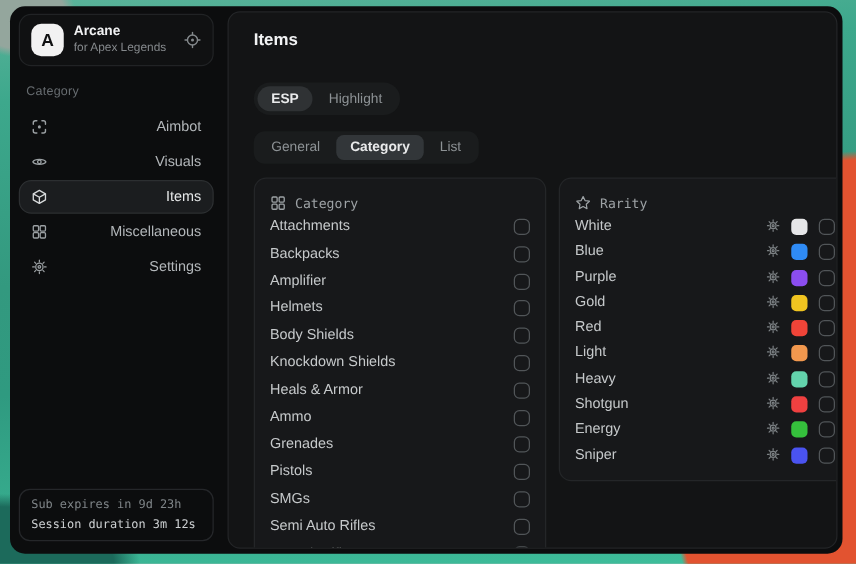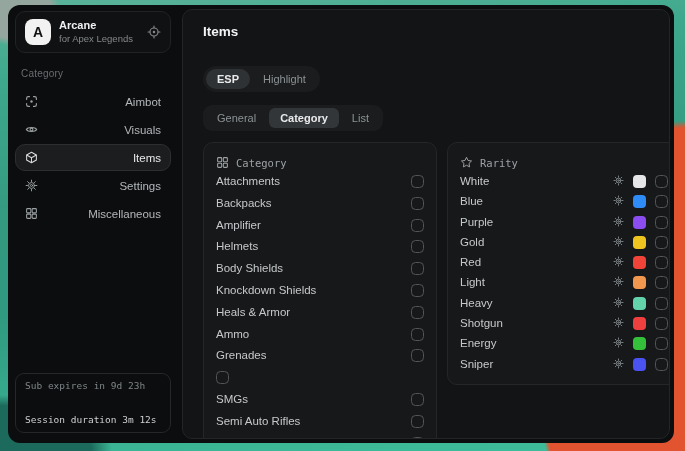--- a/index.html
+++ b/index.html
@@ -40,21 +40,21 @@
     display:flex; align-items:center; gap:10px; height:27px; padding:0 9px;
     margin:0 2px 1px 2px; border-radius:10px; border:1px solid transparent;
     color:#b3b7ba; font-size:11.5px; cursor:default;justify-content:space-between;
   }
   .side-item .ico { display:flex; color:#9ba0a3; }
   .side-item.sel { background:#1b1d1f; border-color:#2c2f31; color:#e6e8e9; }
   .side-item.sel .ico { color:#d6d9da; }
 
   .footer-card {
     margin:auto 2px 0 2px; border:1px solid #25272a; border-radius:9px;
-    padding:6px 9px; display:flex; flex-direction:column; gap:21px;
+    padding:6px 9px; display:flex; flex-direction:column; gap:3px;
     font-family:"DejaVu Sans Mono", monospace; font-size:9.5px; line-height:1.3;
   }
   .foot1 { color:#7f8588; }
   .foot2 { color:#cdd0d2; }
 
   
   .panel {
     flex:1; margin:4px 4px 4px 4px; background:#131415;
     border:1px solid #232527; border-radius:10px;
     padding:14px 14px 0 20px; overflow:hidden; position:relative;
@@ -145,38 +145,38 @@
           <span class="ico">
             <svg width="13" height="13" viewBox="0 0 16 16" fill="none" stroke="currentColor" stroke-width="1.3" stroke-linejoin="round">
               <path d="M8 1.6 14 5v6L8 14.4 2 11V5z"></path>
               <path d="M2 5l6 3.4L14 5M8 8.4v6"></path>
             </svg>
           </span>
           <span>Items</span>
         </div>
         <div class="side-item">
           <span class="ico">
-            <svg width="13" height="13" viewBox="0 0 16 16" fill="none" stroke="currentColor" stroke-width="1.2" stroke-linecap="round">
-              <circle cx="8" cy="8" r="3.6"></circle>
-              <circle cx="8" cy="8" r="1.3"></circle>
-              <path d="M8 1.4v1.7M8 12.9v1.7M1.4 8h1.7M12.9 8h1.7M3.3 3.3l1.2 1.2M11.5 11.5l1.2 1.2M12.7 3.3l-1.2 1.2M4.5 11.5l-1.2 1.2"></path>
-            </svg>
-          </span>
-          <span>Settings</span>
-        </div>
-        <div class="side-item">
-          <span class="ico">
             <svg width="13" height="13" viewBox="0 0 16 16" fill="none" stroke="currentColor" stroke-width="1.3">
               <rect x="2" y="2" width="5.2" height="5.2" rx="1"></rect>
               <rect x="8.8" y="2" width="5.2" height="5.2" rx="1"></rect>
               <rect x="2" y="8.8" width="5.2" height="5.2" rx="1"></rect>
               <rect x="8.8" y="8.8" width="5.2" height="5.2" rx="1"></rect>
             </svg>
           </span>
           <span>Miscellaneous</span>
+        </div>
+        <div class="side-item">
+          <span class="ico">
+            <svg width="13" height="13" viewBox="0 0 16 16" fill="none" stroke="currentColor" stroke-width="1.2" stroke-linecap="round">
+              <circle cx="8" cy="8" r="3.6"></circle>
+              <circle cx="8" cy="8" r="1.3"></circle>
+              <path d="M8 1.4v1.7M8 12.9v1.7M1.4 8h1.7M12.9 8h1.7M3.3 3.3l1.2 1.2M11.5 11.5l1.2 1.2M12.7 3.3l-1.2 1.2M4.5 11.5l-1.2 1.2"></path>
+            </svg>
+          </span>
+          <span>Settings</span>
         </div>
       </nav>
 
     <div class="footer-card">
       <div class="foot1">Sub expires in 9d 23h</div>
       <div class="foot2">Session duration 3m 12s</div>
     </div>
   </aside>
 
   <main class="panel">
@@ -236,20 +236,21 @@
             </div>
             <div class="row cat-row">
               <span class="lbl">Ammo</span>
               <span class="checkbox"></span>
             </div>
             <div class="row cat-row">
               <span class="lbl">Grenades</span>
               <span class="checkbox"></span>
             </div>
             <div class="row cat-row">
+              <span class="lbl">Pistols</span>
               <span class="checkbox"></span>
             </div>
             <div class="row cat-row">
               <span class="lbl">SMGs</span>
               <span class="checkbox"></span>
             </div>
             <div class="row cat-row">
               <span class="lbl">Semi Auto Rifles</span>
               <span class="checkbox"></span>
             </div>

